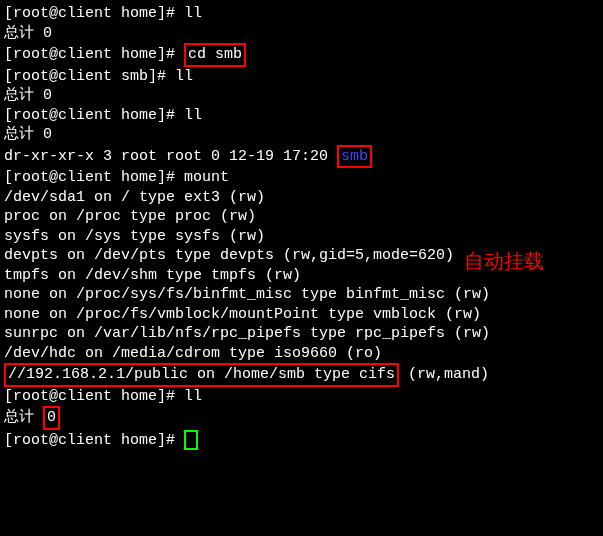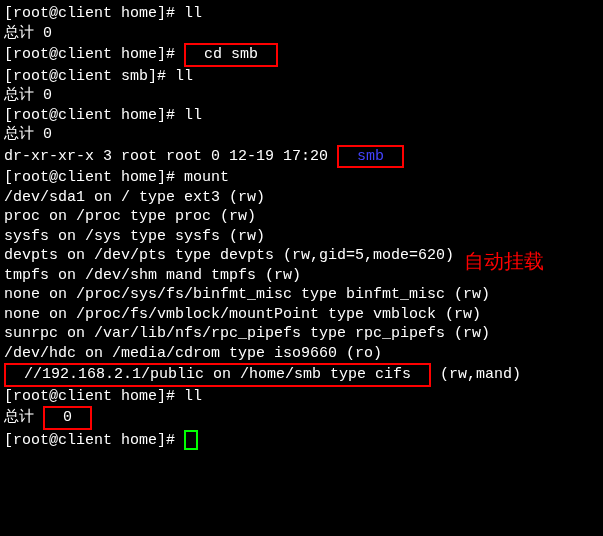--- a/index.html
+++ b/index.html
@@ -12,21 +12,21 @@
       line-height: 1.3;
       width: 595px;
       overflow: hidden;
     }
     .line {
       white-space: pre;
     }
     .dir { color: #4444ff; }
     .red-box {
       border: 2px solid #ff0000;
-      padding: 0 18px;
+      padding: 0 2px;
       display: inline-block;
     }
     .annotation {
       position: absolute;
       color: #ff0000;
       font-size: 20px;
     }
     .cursor {
       display: inline-block;
       width: 10px;
@@ -47,21 +47,21 @@
 <div class="line"><span>[root@client smb]# </span><span>ll</span></div>
 <div class="line">总计 0</div>
 <div class="line"><span>[root@client home]# </span><span>ll</span></div>
 <div class="line">总计 0</div>
 <div class="line"><span>dr-xr-xr-x 3 root root 0 12-19 17:20 </span><span class="red-box"><span class="dir">smb</span></span></div>
 <div class="line"><span>[root@client home]# </span><span>mount</span></div>
 <div class="line">/dev/sda1 on / type ext3 (rw)</div>
 <div class="line">proc on /proc type proc (rw)</div>
 <div class="line">sysfs on /sys type sysfs (rw)</div>
 <div class="line">devpts on /dev/pts type devpts (rw,gid=5,mode=620)</div>
-<div class="line">tmpfs on /dev/shm mand tmpfs (rw)</div>
+<div class="line">tmpfs on /dev/shm type tmpfs (rw)</div>
 <div class="line">none on /proc/sys/fs/binfmt_misc type binfmt_misc (rw)</div>
 <div class="line">none on /proc/fs/vmblock/mountPoint type vmblock (rw)</div>
 <div class="line">sunrpc on /var/lib/nfs/rpc_pipefs type rpc_pipefs (rw)</div>
 <div class="line">/dev/hdc on /media/cdrom type iso9660 (ro)</div>
 <div class="line"><span class="red-box">//192.168.2.1/public on /home/smb type cifs</span><span> (rw,mand)</span></div>
 <div class="line"><span>[root@client home]# </span><span>ll</span></div>
 <div class="line"><span>总计 </span><span class="red-box">0</span></div>
 <div class="line"><span>[root@client home]# </span><span class="cursor"></span></div>
 
 <div class="annotation" style="left:460px; top:246px;">自动挂载</div>

